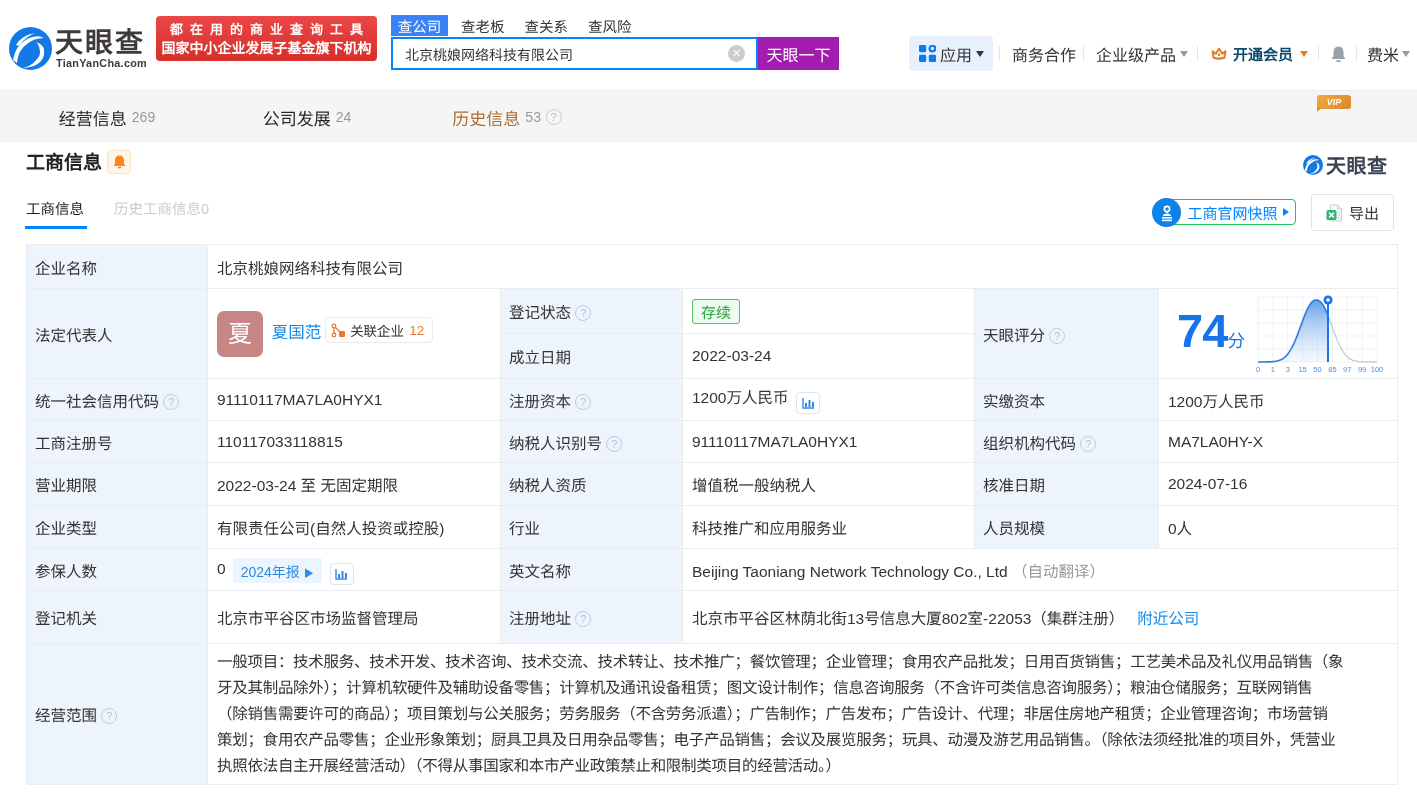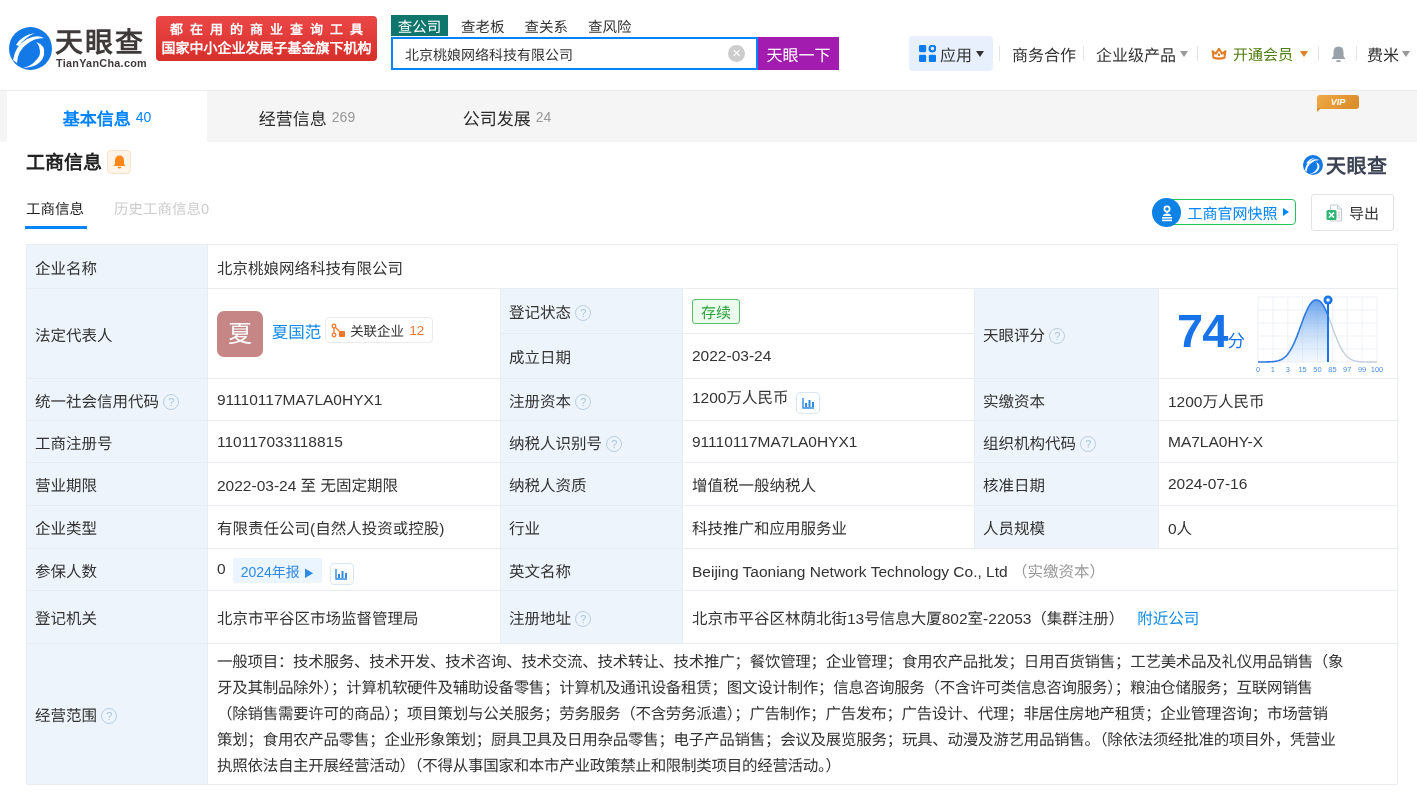--- a/index.html
+++ b/index.html
@@ -8,44 +8,44 @@
 .abs{position:absolute}
 
 #logoCircle{left:9px;top:27px;width:43px;height:43px}
 #logoTxt{left:55px;top:30px;font-size:28px;line-height:25px;font-weight:bold;color:#3e3a39;letter-spacing:2px}
 #logoSub{left:56px;top:57px;font-size:10.8px;line-height:12px;font-weight:bold;color:#3e3a39;letter-spacing:.3px}
 #redBadge{left:156px;top:16px;width:221px;height:45px;background:linear-gradient(180deg,#ea4747,#d72f2a);border-radius:4px;color:#fff;text-align:center;font-weight:bold}
 #redBadge .l1{font-size:13px;line-height:13px;letter-spacing:7px;margin-top:7px;margin-left:7px}
 #redBadge .l2{font-size:14px;line-height:14px;letter-spacing:0;margin-top:5px}
 #searchTabs{left:391px;top:15px;height:21px;display:flex;align-items:center}
 #searchTabs .st{font-size:14.5px;color:#333;margin-right:20px}
-#searchTabs .st.act{background:#0f766e;color:#fff;width:57px;height:21px;display:flex;align-items:center;justify-content:center;margin-right:13px}
+#searchTabs .st.act{background:#3b82f6;color:#fff;width:57px;height:21px;display:flex;align-items:center;justify-content:center;margin-right:13px}
 #searchBox{left:391px;top:37px;width:367px;height:33px;border:2px solid #0084ff;background:#fff;display:flex;align-items:center;padding-left:12px;font-size:14px;color:#333}
 #clearBtn{left:728px;top:45px;width:17px;height:17px;border-radius:50%;background:#ccc;color:#fff;font-size:11px;line-height:17px;text-align:center}
 #searchBtn{left:758px;top:37px;width:81px;height:33px;background:#a21caf;color:#fff;font-size:16px;display:flex;align-items:center;justify-content:center}
 #hdrRight{left:909px;top:36px;height:35px;display:flex;align-items:center;font-size:16px;color:#333;white-space:nowrap}
 #hdrRight>*{flex:0 0 auto}
 .appBtn{background:#e7f0fc;border-radius:4px;height:35px;display:flex;align-items:center;padding:0 9px 0 10px}
 .appBtn span{margin:0 2px 0 4px;font-size:16px}
 .sep{width:1px;height:15px;background:#e5e5e5}
 .caret{display:inline-block;width:0;height:0;border-left:4.5px solid transparent;border-right:4.5px solid transparent;border-top:6px solid #333;margin-left:2px}
 .caret.gray{border-top-color:#999}
 .caret.orange{border-top-color:#e07f26}
-.vip-orange{color:#4d7c0f;font-weight:normal;font-size:15px}
+.vip-orange{color:#0c4a6e;font-weight:bold;font-size:15px}
 
 #navBar{left:0;top:90px;width:1417px;height:52px;background:#f5f5f5;border-top:1px solid #ebebeb;display:flex}
 #navBar .tab{width:200px;height:52px;display:flex;align-items:center;justify-content:center;font-size:17px;color:#292929;position:relative}
 #navBar .tab:first-child{margin-left:7px}
 #navBar .tab.act{background:#fff;color:#0084ff;font-weight:bold}
 #navBar .cnt{font-size:14px;color:#999;margin-left:5px;font-weight:normal}
 #navBar .tab.act .cnt{color:#0084ff}
 #navBar .hist{color:#aa6e33}
 #navBar .hist .cnt{color:#999}
 .qmark{display:inline-block;width:16px;height:16px;border-radius:50%;border:1px solid #b9cee2;color:#a9c4dc;font-size:11px;line-height:14px;text-align:center;vertical-align:1px}
-#vipTag{left:1317px;top:95px;width:42px;height:14px;background:linear-gradient(135deg,#efa944,#d88a28);border-radius:3px 3px 3px 0;color:#fff;font-size:9px;font-weight:bold;font-style:italic;text-align:center;line-height:14px}
+#vipTag{left:1317px;top:95px;width:34px;height:14px;background:linear-gradient(135deg,#efa944,#d88a28);border-radius:3px 3px 3px 0;color:#fff;font-size:9px;font-weight:bold;font-style:italic;text-align:center;line-height:14px}
 #vipTag:after{content:"";position:absolute;left:0;bottom:-3px;border-left:4px solid #d88a28;border-bottom:4px solid transparent}
 
 #secTitle{left:26px;top:147px;font-size:19px;font-weight:bold;color:#222}
 #secBell{left:107px;top:150px;width:24px;height:24px;background:#fef4e8;border:1px solid #f7e3c8;border-radius:4px;display:flex;align-items:center;justify-content:center}
 #miniLogo{left:1303px;top:150px;display:flex;align-items:center}
 #miniLogo b{font-size:20px;color:#3c4354;letter-spacing:.5px;margin-left:3px;font-weight:bold}
 #subTabs{left:26px;top:197px;font-size:14.5px;color:#222}
 #subTabs .t2{color:#ccc;margin-left:30px}
 #subLine{left:25px;top:226px;width:62px;height:3px;background:#0084ff}
 #snapBtn{left:1167px;top:199px;width:129px;height:26px;border:1px solid #22c55e;border-radius:4px;color:#0084ff;font-size:15px;display:flex;align-items:center;justify-content:center;padding-left:14px}
@@ -118,23 +118,23 @@
   <svg width="17" height="18" viewBox="0 0 17 18">
       <path d="M8.5 1.5 Q13.5 1.5 13.5 7.5 L13.5 11 L15.5 14 L1.5 14 L3.5 11 L3.5 7.5 Q3.5 1.5 8.5 1.5Z" fill="#99a1ab"></path>
       <rect x="6.2" y="15.2" width="4.6" height="1.8" rx=".9" fill="#99a1ab"></rect>
     </svg>
   <div class="sep" style="margin:0 10px 0 9px"></div>
     <div>费米</div>
     <i class="caret gray" style="margin-left:3px"></i>
 </div>
 
 <div class="abs" id="navBar">
-  <div class="tab act">基本信息<span class="cnt">40</span></div>
   <div class="tab">经营信息<span class="cnt">269</span></div>
   <div class="tab">公司发展<span class="cnt">24</span></div>
+  <div class="tab hist">历史信息<span class="cnt">53</span>&nbsp;<span class="qmark" style="border-color:#ccc;color:#bbb">?</span></div>
 </div>
 <div class="abs" id="vipTag">VIP</div>
 
 <div class="abs" id="secTitle">工商信息</div>
 <div class="abs" id="secBell">
     <svg width="13" height="14" viewBox="0 0 13 14">
       <path d="M6.5 0.5 Q11 0.5 11 6 L11 9 L12.5 11 L0.5 11 L2 9 L2 6 Q2 0.5 6.5 0.5Z" fill="#ff8619"></path>
       <path d="M5 12 Q6.5 13.5 8 12" stroke="#ff8619" stroke-width="1.5" fill="none"></path>
     </svg>
   </div>
@@ -281,21 +281,21 @@
         <td class="lbl">参保人数</td>
         <td class="val">0<span class="annBadge">2024年报 <span style="font-size:10px">▶</span></span><span class="iconBtn">
             <svg width="13" height="12" viewBox="0 0 13 12">
               <path d="M1 1 L1 11 L12 11" stroke="#2e8ae5" stroke-width="1.4" fill="none"></path>
               <rect x="3" y="6" width="2" height="4" fill="#2e8ae5"></rect>
               <rect x="6.5" y="3" width="2" height="7" fill="#2e8ae5"></rect>
               <rect x="10" y="5" width="2" height="5" fill="#2e8ae5"></rect>
             </svg>
           </span></td>
         <td class="lbl">英文名称</td>
-        <td class="val" colspan="3">Beijing Taoniang Network Technology Co., Ltd <span class="gray">（实缴资本）</span></td>
+        <td class="val" colspan="3">Beijing Taoniang Network Technology Co., Ltd <span class="gray">（自动翻译）</span></td>
       </tr>
 <tr style="height:53px">
         <td class="lbl">登记机关</td>
         <td class="val">北京市平谷区市场监督管理局</td>
         <td class="lbl">注册地址 <span class="qmark">?</span></td>
         <td class="val" colspan="3">北京市平谷区林荫北街13号信息大厦802室-22053（集群注册）&nbsp;&nbsp; <a class="blue" href="#">附近公司</a></td>
       </tr>
 <tr style="height:141px">
         <td class="lbl">经营范围 <span class="qmark">?</span></td>
         <td class="val" colspan="5" style="line-height:26px;padding-top:4px;padding-bottom:4px;letter-spacing:-0.28px">一般项目：技术服务、技术开发、技术咨询、技术交流、技术转让、技术推广；餐饮管理；企业管理；食用农产品批发；日用百货销售；工艺美术品及礼仪用品销售（象<br>牙及其制品除外）；计算机软硬件及辅助设备零售；计算机及通讯设备租赁；图文设计制作；信息咨询服务（不含许可类信息咨询服务）；粮油仓储服务；互联网销售<br>（除销售需要许可的商品）；项目策划与公关服务；劳务服务（不含劳务派遣）；广告制作；广告发布；广告设计、代理；非居住房地产租赁；企业管理咨询；市场营销<br>策划；食用农产品零售；企业形象策划；厨具卫具及日用杂品零售；电子产品销售；会议及展览服务；玩具、动漫及游艺用品销售。（除依法须经批准的项目外，凭营业<br>执照依法自主开展经营活动）（不得从事国家和本市产业政策禁止和限制类项目的经营活动。）</td>

